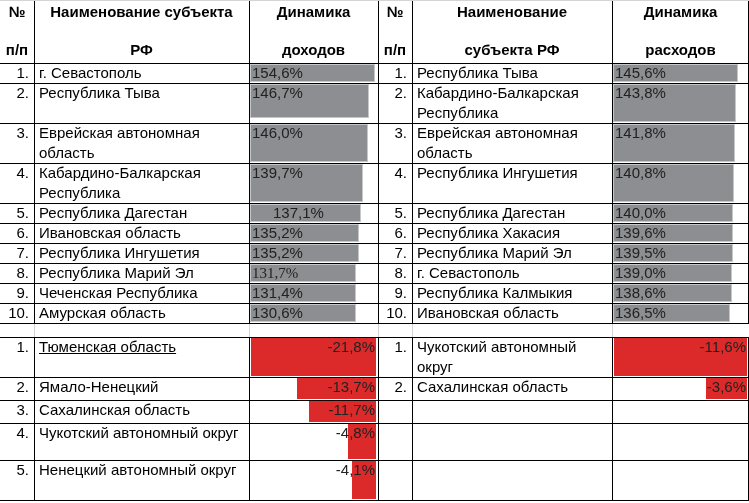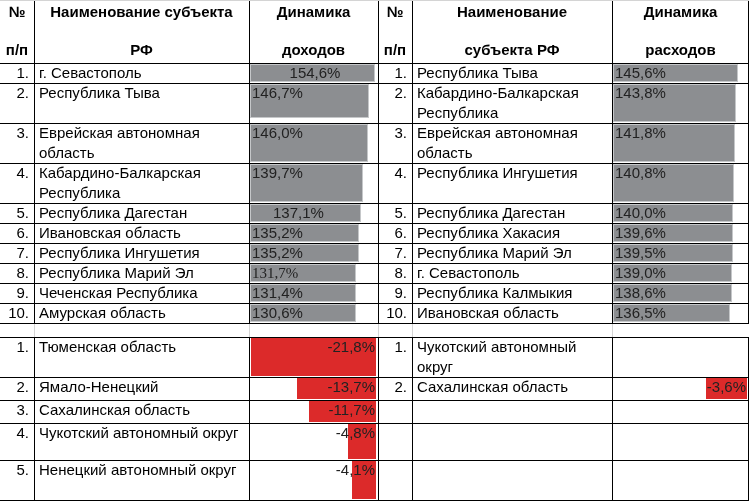--- a/index.html
+++ b/index.html
@@ -45,21 +45,21 @@
       <span style="position: absolute; left: 0px; right: 0px; top: 40px;">субъекта РФ</span>
       <span style="position: absolute; left: 0px; right: 0px; top: 2px;">Наименование</span>
     </div>
     <div class="cell hdr" style="left: 612px; width: 137px; top: 0px; height: 63px;">
       <span style="position: absolute; left: 0px; right: 0px; top: 2px;">Динамика</span>
       <span style="position: absolute; left: 0px; right: 0px; top: 40px;">расходов</span>
     </div>
     <div class="" style="position: absolute; left: 0px; width: 378px; top: 63px; height: 20px;"></div>
     <div class="cell num" style="left: 0px; width: 34px; top: 63px; height: 20px;"><span>1.</span></div>
     <div class="cell name" style="left: 34px; width: 215px; top: 63px; height: 20px;"><span>г. Севастополь</span></div>
-    <div class="cell val" style="left: 249px; width: 129px; top: 63px; height: 20px; text-align: center;"><div class="bar gray" style="width: 125px;"></div><span class="vtext">154,6%</span></div>
+    <div class="cell val" style="left: 249px; width: 129px; top: 63px; height: 20px;"><div class="bar gray" style="width: 125px;"></div><span class="vtext">154,6%</span></div>
     <div class="" style="position: absolute; left: 0px; width: 378px; top: 83px; height: 40px;"></div>
     <div class="cell num" style="left: 0px; width: 34px; top: 83px; height: 40px;"><span>2.</span></div>
     <div class="cell name" style="left: 34px; width: 215px; top: 83px; height: 40px;"><span>Республика Тыва</span></div>
     <div class="cell val" style="left: 249px; width: 129px; top: 83px; height: 36px;"><div class="bar gray" style="width: 119px;"></div><span class="vtext">146,7%</span></div>
     <div class="" style="position: absolute; left: 0px; width: 378px; top: 123px; height: 40px;"></div>
     <div class="cell num" style="left: 0px; width: 34px; top: 123px; height: 40px;"><span>3.</span></div>
     <div class="cell name" style="left: 34px; width: 215px; top: 123px; height: 40px;"><span>Еврейская автономная область</span></div>
     <div class="cell val" style="left: 249px; width: 129px; top: 123px; height: 40px;"><div class="bar gray" style="width: 118px;"></div><span class="vtext">146,0%</span></div>
     <div class="" style="position: absolute; left: 0px; width: 378px; top: 163px; height: 40px;"></div>
     <div class="cell num" style="left: 0px; width: 34px; top: 163px; height: 40px;"><span>4.</span></div>
@@ -123,21 +123,21 @@
     <div class="cell val" style="left: 612px; width: 137px; top: 263px; height: 20px;"><div class="bar gray" style="width: 119px;"></div><span class="vtext">139,0%</span></div>
     <div class="" style="position: absolute; left: 378px; width: 371px; top: 283px; height: 20px;"></div>
     <div class="cell num" style="left: 378px; width: 34px; top: 283px; height: 20px;"><span>9.</span></div>
     <div class="cell name" style="left: 412px; width: 200px; top: 283px; height: 20px;"><span>Республика Калмыкия</span></div>
     <div class="cell val" style="left: 612px; width: 137px; top: 283px; height: 20px;"><div class="bar gray" style="width: 119px;"></div><span class="vtext">138,6%</span></div>
     <div class="" style="position: absolute; left: 378px; width: 371px; top: 303px; height: 20px;"></div>
     <div class="cell num" style="left: 378px; width: 34px; top: 303px; height: 20px;"><span>10.</span></div>
     <div class="cell name" style="left: 412px; width: 200px; top: 303px; height: 20px;"><span>Ивановская область</span></div>
     <div class="cell val" style="left: 612px; width: 137px; top: 303px; height: 20px;"><div class="bar gray" style="width: 117px;"></div><span class="vtext">136,5%</span></div>
     <div class="cell num" style="left: 0px; width: 34px; top: 337px; height: 40px;"><span>1.</span></div>
-    <div class="cell name" style="left: 34px; width: 215px; top: 337px; height: 40px;"><span>Тюменская область</span></div>
+    <div class="cell name" style="left: 34px; width: 215px; top: 337px; height: 40px; text-decoration: underline;"><span>Тюменская область</span></div>
     <div class="cell val neg" style="left: 249px; width: 129px; top: 337px; height: 40px;">
       <div class="bar red" style="width: 125px;"></div>
       <span class="vtext">-21,8%</span>
     </div>
     <div class="cell num" style="left: 0px; width: 34px; top: 377px; height: 23px;"><span>2.</span></div>
     <div class="cell name" style="left: 34px; width: 215px; top: 377px; height: 23px;"><span>Ямало-Ненецкий</span></div>
     <div class="cell val neg" style="left: 249px; width: 129px; top: 377px; height: 23px;">
       <div class="bar red" style="width: 79px;"></div>
       <span class="vtext">-13,7%</span>
     </div>
@@ -154,20 +154,24 @@
       <span class="vtext">-4,8%</span>
     </div>
     <div class="cell num" style="left: 0px; width: 34px; top: 460px; height: 40px;"><span>5.</span></div>
     <div class="cell name" style="left: 34px; width: 215px; top: 460px; height: 40px;"><span>Ненецкий автономный округ</span></div>
     <div class="cell val neg" style="left: 249px; width: 129px; top: 460px; height: 40px;">
       <div class="bar red" style="width: 24px;"></div>
       <span class="vtext">-4,1%</span>
     </div>
     <div class="cell num" style="left: 378px; width: 34px; top: 337px; height: 40px;"><span>1.</span></div>
     <div class="cell name" style="left: 412px; width: 200px; top: 337px; height: 40px;"><span>Чукотский автономный округ</span></div>
+    <div class="cell val neg" style="left: 612px; width: 137px; top: 337px; height: 40px;">
+      <div class="bar red" style="width: 133px;"></div>
+      <span class="vtext">-11,6%</span>
+    </div>
     <div class="cell num" style="left: 378px; width: 34px; top: 377px; height: 23px;"><span>2.</span></div>
     <div class="cell name" style="left: 412px; width: 200px; top: 377px; height: 23px;"><span>Сахалинская область</span></div>
     <div class="cell val neg" style="left: 612px; width: 137px; top: 377px; height: 23px;">
       <div class="bar red" style="width: 41px;"></div>
       <span class="vtext">-3,6%</span>
     </div>
     <div class="cell num" style="left: 378px; width: 34px; top: 400px; height: 23px;"><span></span></div>
     <div class="cell name" style="left: 412px; width: 200px; top: 400px; height: 23px;"><span></span></div>
     <div class="cell val neg" style="left: 612px; width: 137px; top: 400px; height: 23px;">
       <span class="vtext"></span>

